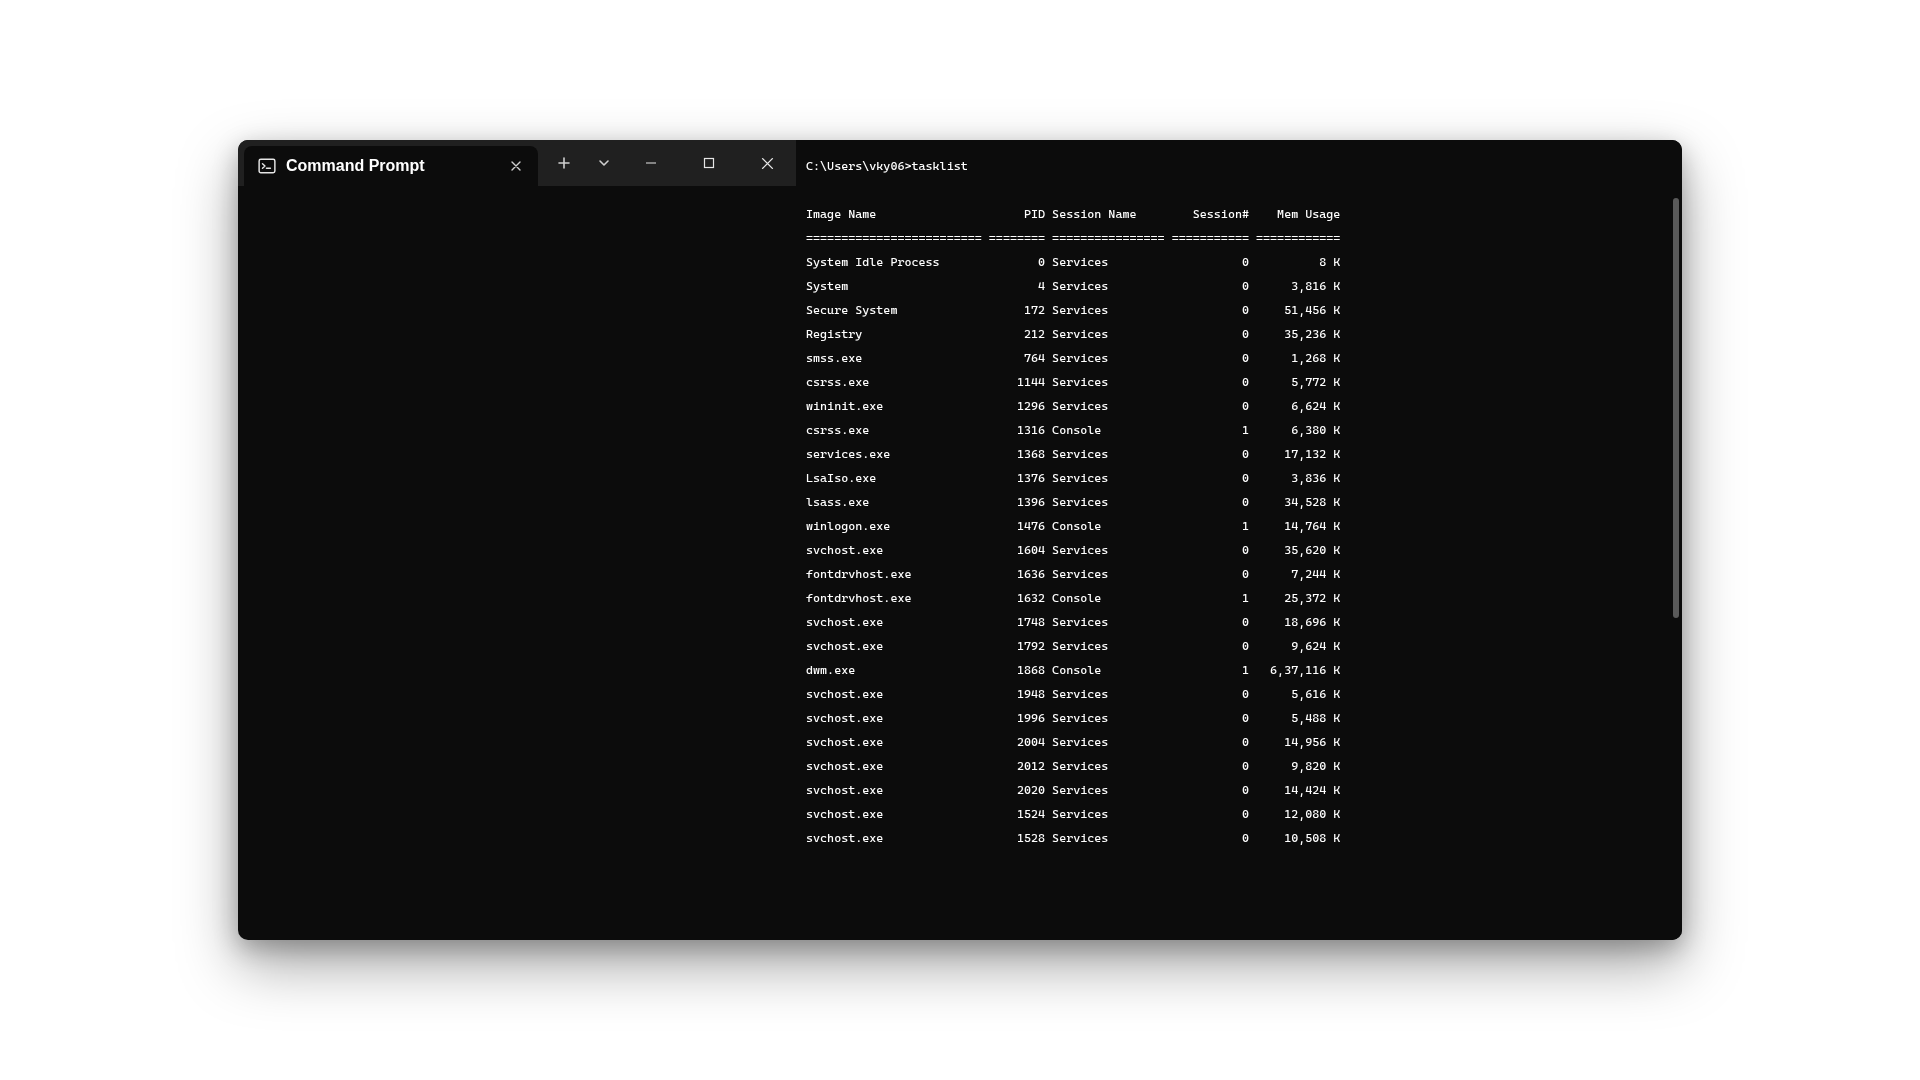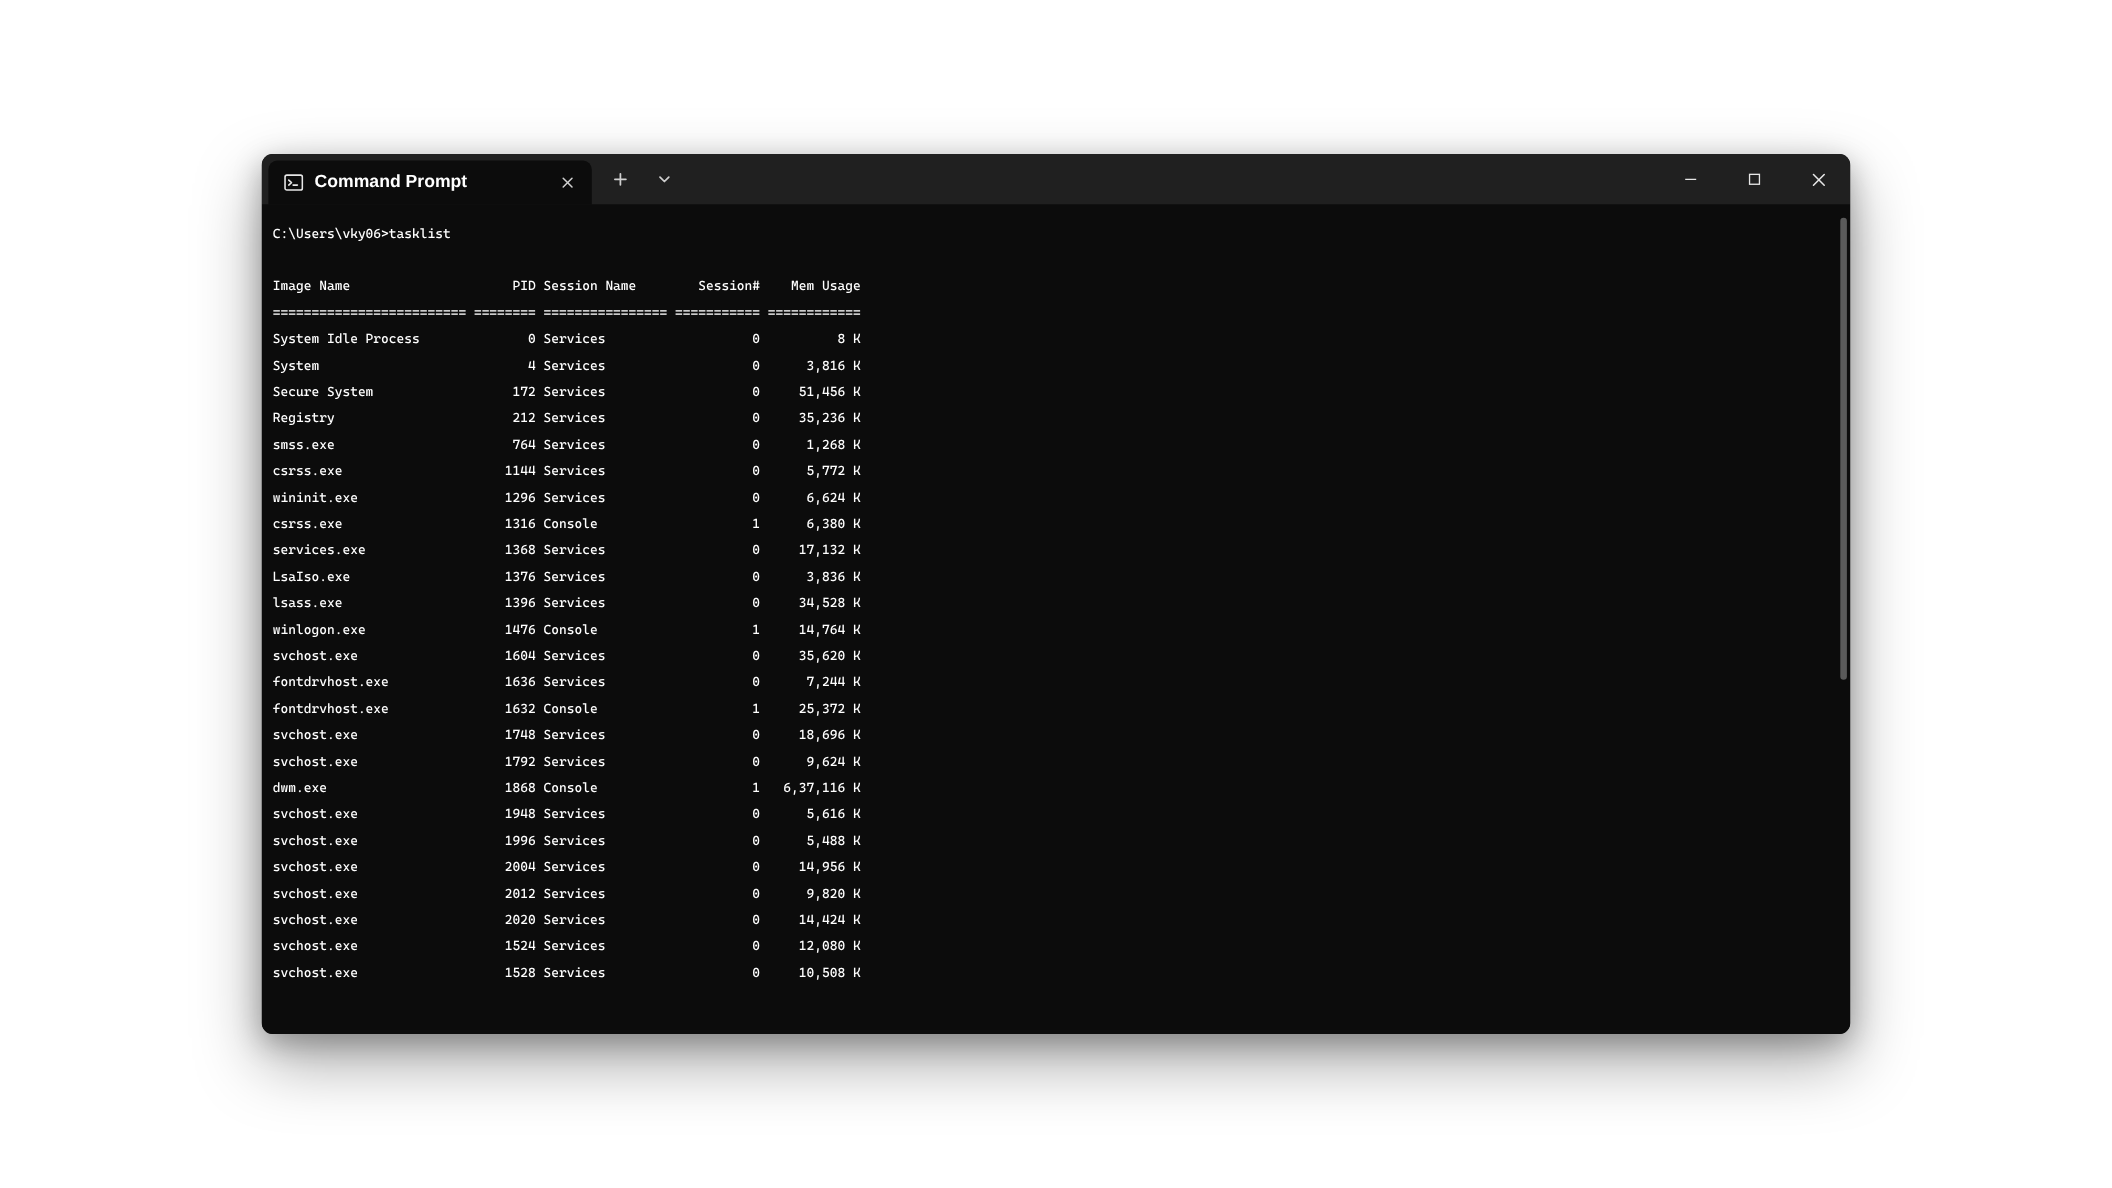--- a/index.html
+++ b/index.html
@@ -15,21 +15,21 @@
     position: absolute;
     left: 238px;
     top: 140px;
     width: 1444px;
     height: 800px;
     background: #0c0c0c;
     border-radius: 10px;
     box-shadow: 0 25px 60px rgba(0,0,0,0.35), 0 8px 25px rgba(0,0,0,0.25);
     overflow: hidden;
     display: flex;
-    flex-direction: column;
+    flex-direction: row;
   }
   .titlebar {
     height: 46px;
     background: #202020;
     display: flex;
     align-items: stretch;
     user-select: none;
   }
   .tab {
     display: flex;

